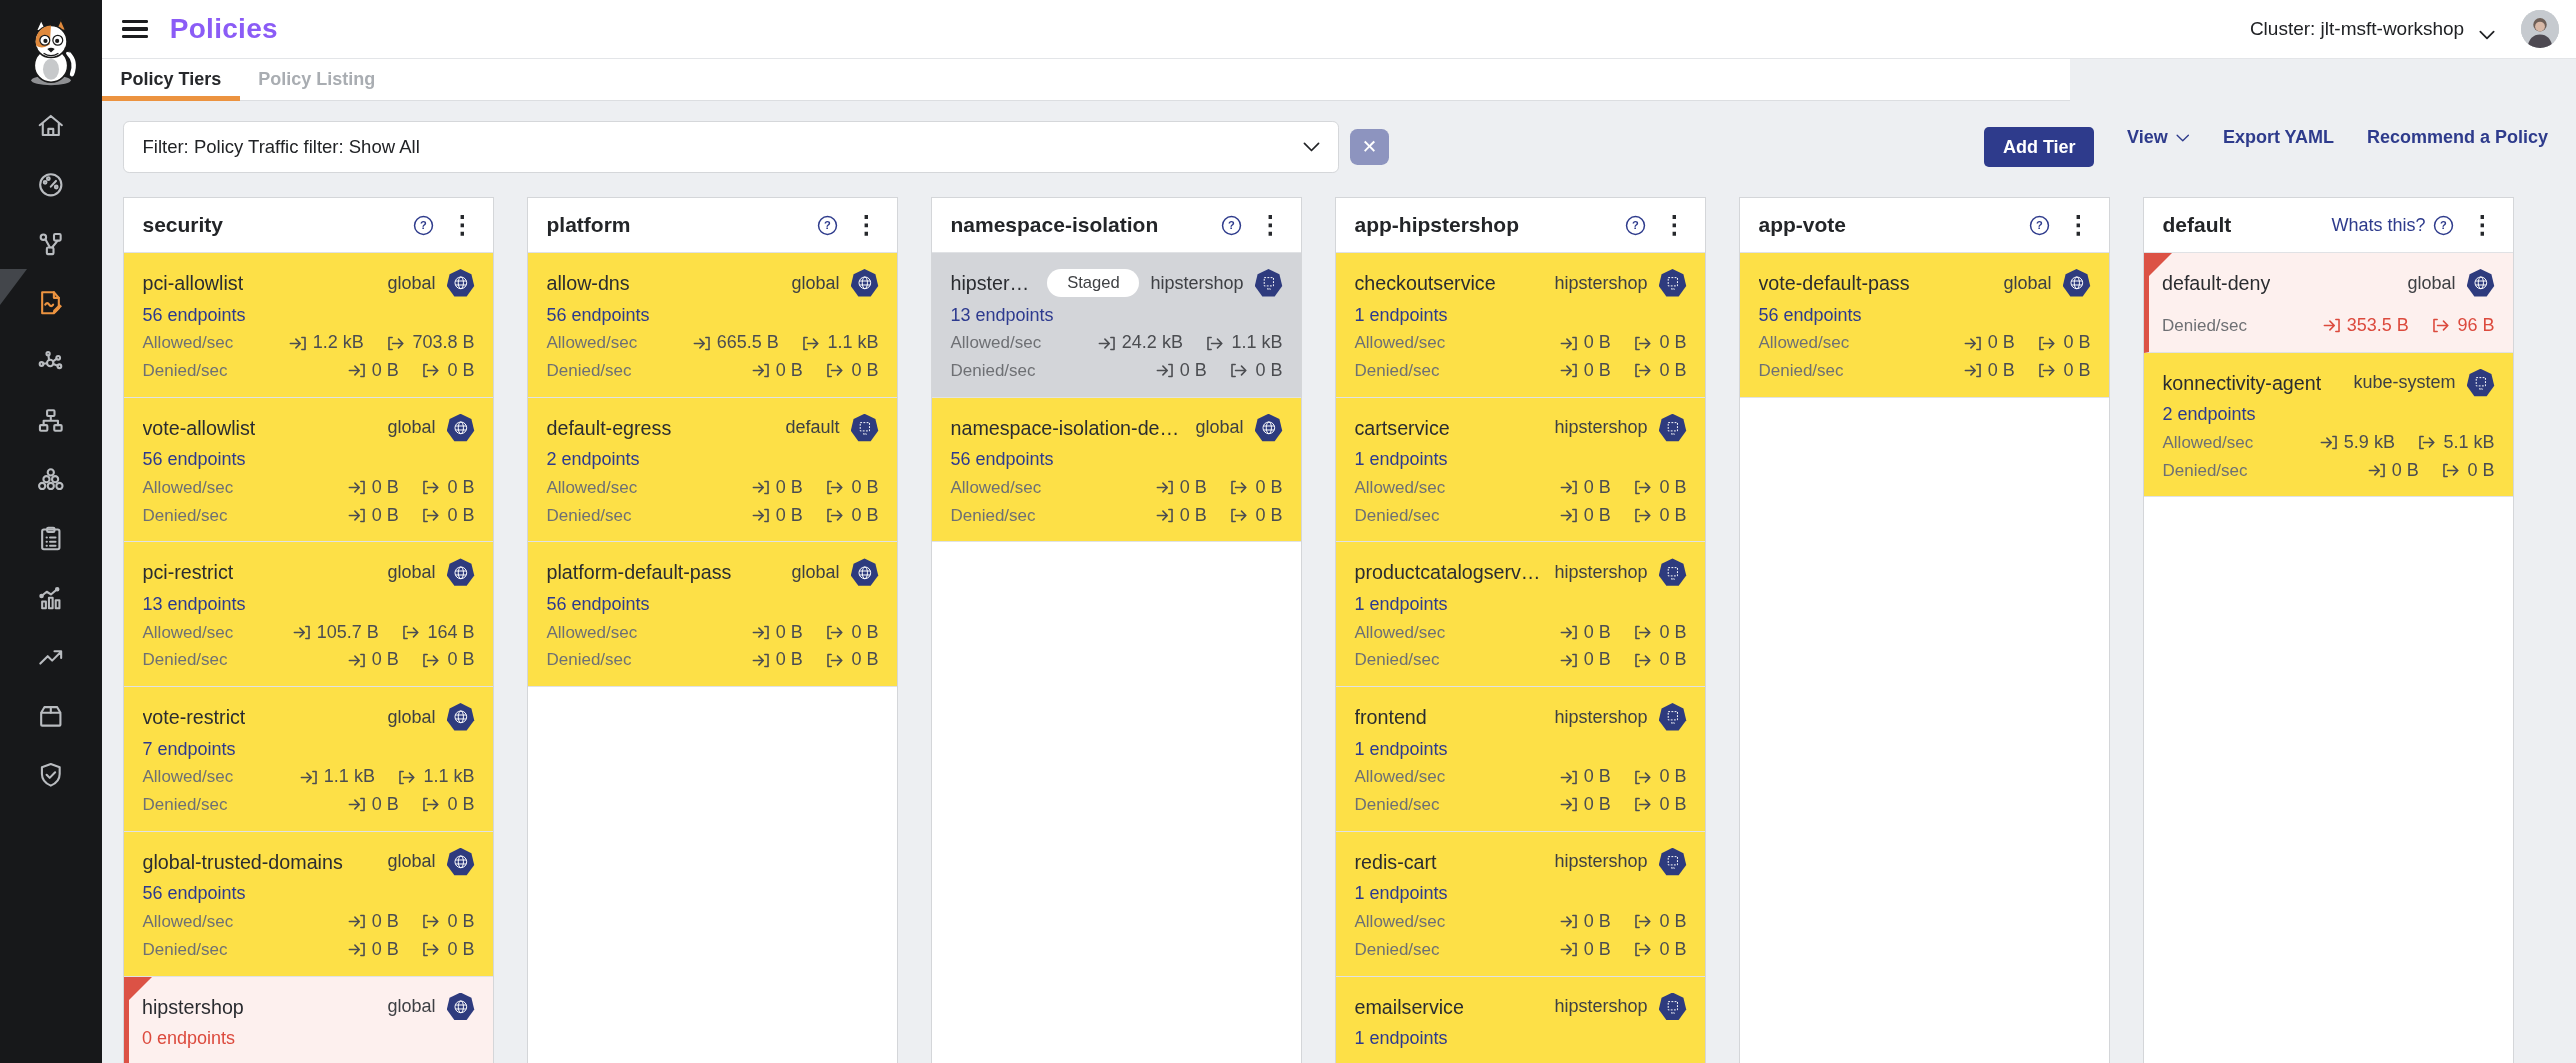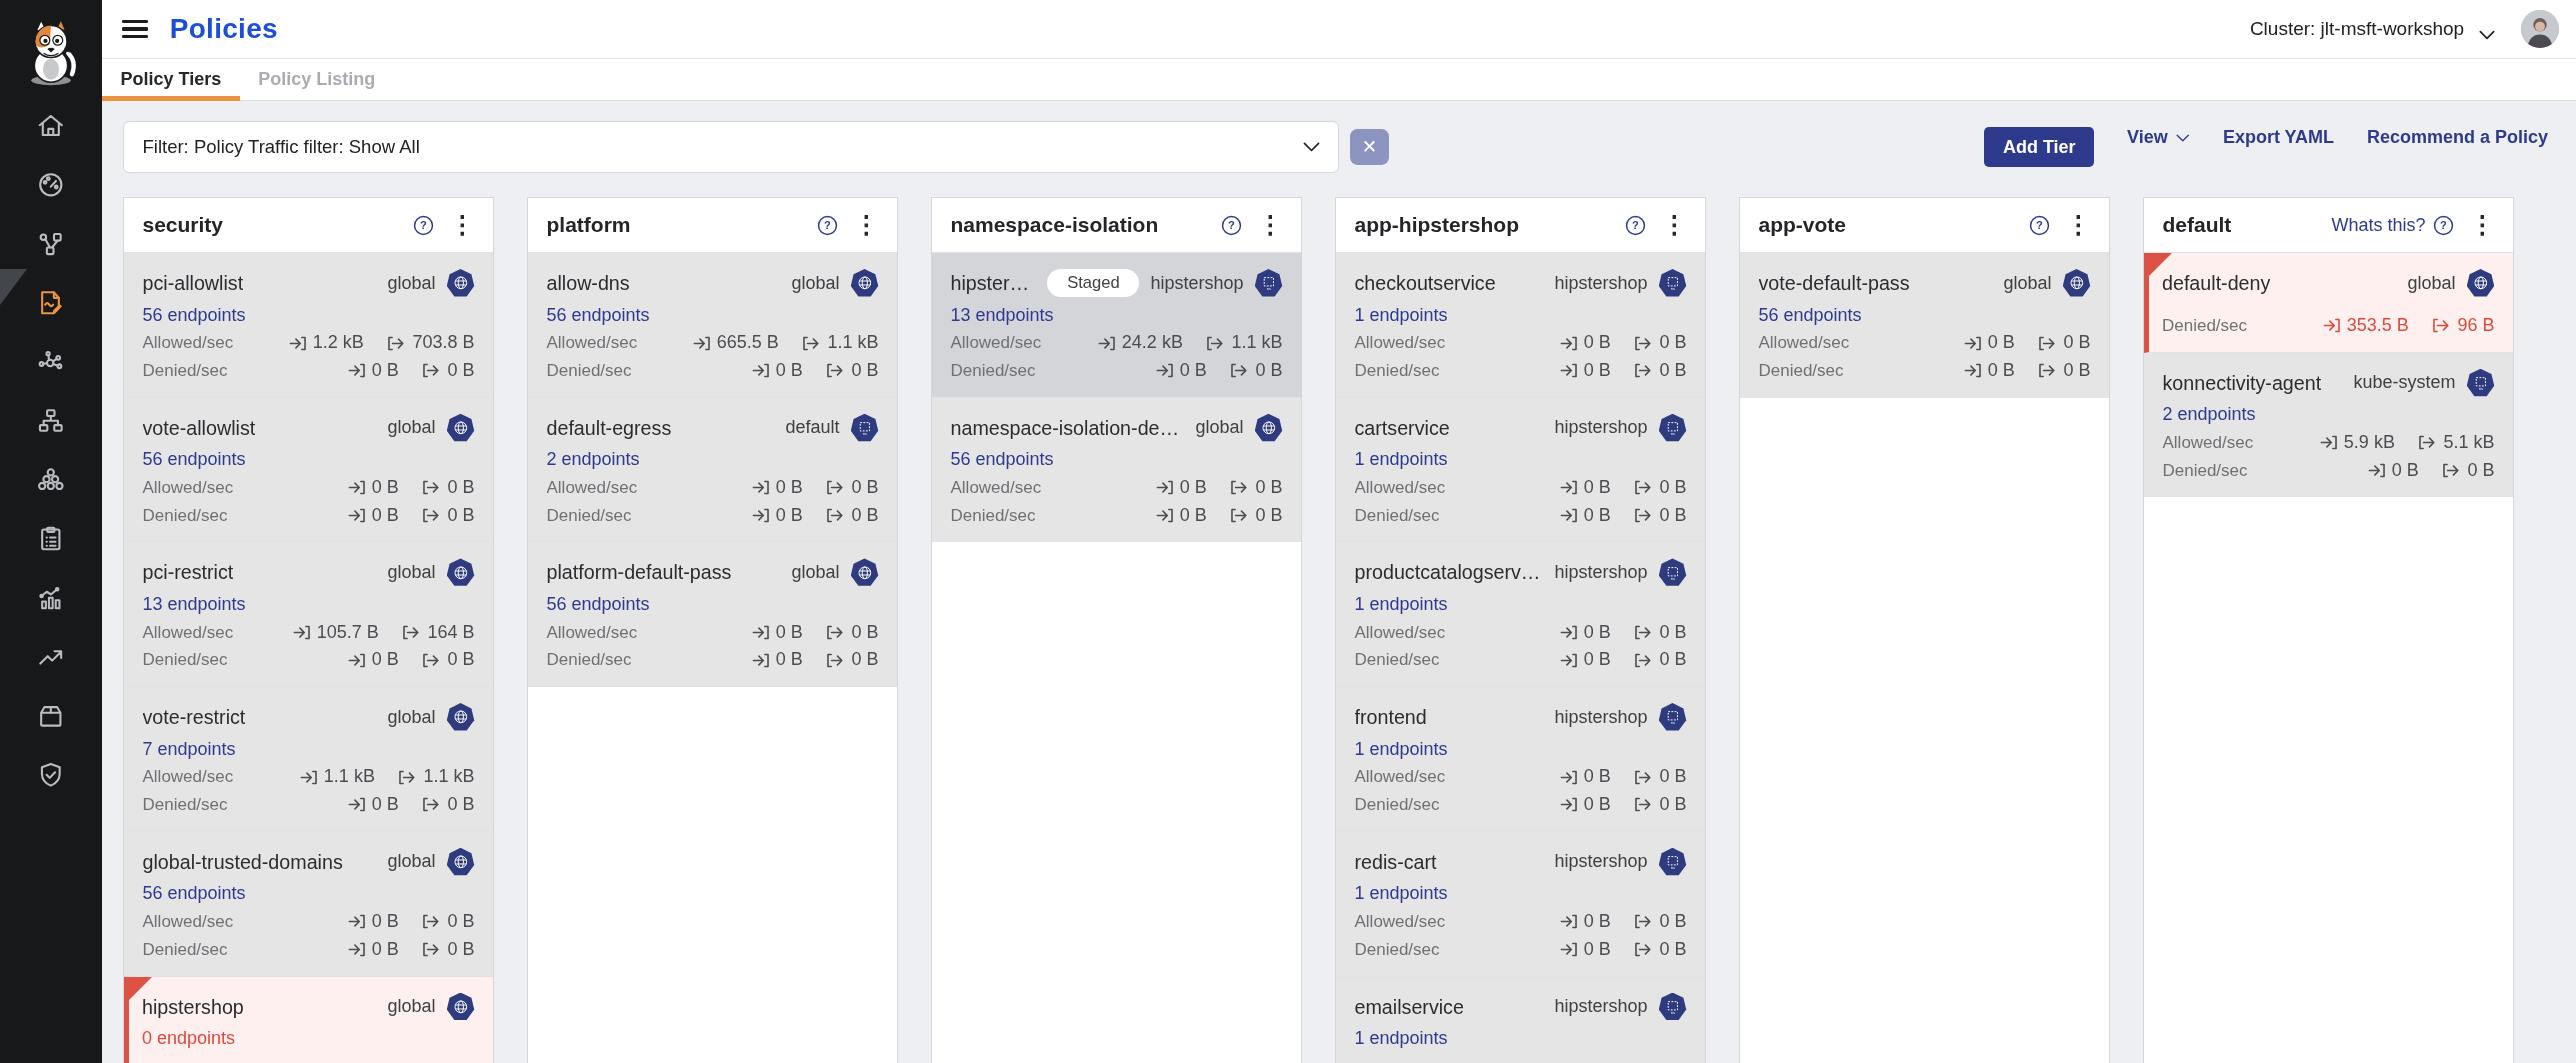--- a/index.html
+++ b/index.html
@@ -14,27 +14,27 @@
   .nav-item svg{width:29.6px;height:29.6px;stroke:#b9bcc0;fill:none;stroke-width:1.7;stroke-linecap:round;stroke-linejoin:round;}
   .nav-item.active svg{stroke:#ec9340;}
   .nav-item.active svg .fillpart{fill:#ec9340;stroke:none;}
   .nav-notch{position:absolute;left:0;top:269px;width:27px;height:36px;background:#43464b;
              clip-path:polygon(0 0,100% 0,0 100%);}
   
   .topbar{position:absolute;left:102px;top:0;width:2474px;height:58px;background:#fff;
           border-bottom:0.6px solid #e3e5e8;display:flex;align-items:center;}
   .hamburger{margin-left:19.7px;width:26px;cursor:pointer;}
   .hamburger div{height:3.1px;background:#1c1d1f;border-radius:1.2px;margin:4.3px 0;}
-  .page-title{margin-left:22px;font-size:28px;font-weight:700;color:#1d4ed8;letter-spacing:0.3px;}
+  .page-title{margin-left:22px;font-size:28px;font-weight:700;color:#8b5cf6;letter-spacing:0.3px;}
   .top-right{margin-left:auto;display:flex;align-items:center;margin-right:17px;}
   .cluster{display:flex;align-items:flex-end;gap:14.8px;font-size:19px;color:#202225;cursor:pointer;}
   .cluster svg{width:16px;height:9.9px;stroke:#202225;fill:none;stroke-width:2.6;stroke-linecap:round;stroke-linejoin:round;}
   .avatar{width:38px;height:38px;border-radius:50%;margin-left:26px;overflow:hidden;background:#cdd0d4;cursor:pointer;}
   
-  .tabbar{position:absolute;left:102px;top:59px;width:2474px;height:41px;background:#fff;
+  .tabbar{position:absolute;left:102px;top:59px;width:1968px;height:41px;background:#fff;
           border-bottom:0.6px solid #dcdee1;display:flex;}
   .tab{display:flex;align-items:center;padding:0 18.5px;font-size:18px;font-weight:700;color:#a9adb2;
        position:relative;cursor:pointer;}
   .tab.active{color:#26282b;}
   .tab.active::after{content:"";position:absolute;left:0;right:0;bottom:-0.6px;height:4.3px;background:#ec9340;}
   
   .controls{position:absolute;left:123px;top:124px;right:28px;height:46px;display:flex;align-items:center;}
   .filter-box{width:1216px;height:52px;background:#fff;border:0.6px solid #d5d7da;border-radius:6.2px;
               display:flex;align-items:center;padding:0 18.5px;box-sizing:border-box;font-size:18.5px;color:#212326;cursor:pointer;}
   .filter-box svg{margin-left:auto;width:17px;height:9.9px;stroke:#212326;fill:none;stroke-width:2.4;stroke-linecap:round;stroke-linejoin:round;}
@@ -49,21 +49,21 @@
   .board{position:absolute;left:123px;top:197px;bottom:0;right:0;display:flex;gap:33px;overflow:hidden;}
   .tier{flex:0 0 371px;width:371px;background:#fff;border:0.6px solid #d4d6d9;box-sizing:border-box;
         display:flex;flex-direction:column;}
   .tier-header{flex:0 0 54px;display:flex;align-items:center;padding:0 18.5px;border-bottom:1.8px solid #e0e2e5;}
   .tier-title{font-size:21px;font-weight:700;color:#232528;margin:0;}
   .tier-header-right{margin-left:auto;display:flex;align-items:center;gap:16px;}
   .whats-this{display:flex;align-items:center;gap:7.4px;color:#2e3b8c;font-size:18px;cursor:pointer;text-decoration:none;}
   .whats-this svg{width:21px;height:21px;}
   .kebab{font-size:24.6px;color:#26282c;line-height:1;cursor:pointer;font-weight:700;}
   
-  .card{padding:16px 18.5px 16px;border-bottom:1.8px solid #e0e2e5;position:relative;background:#e5e5e5;cursor:pointer;}
+  .card{padding:16px 18.5px 16px;border-bottom:1.8px solid #e0e2e5;position:relative;background:#fde047;cursor:pointer;}
   .card-head{display:flex;align-items:center;gap:11px;}
   .policy-name{font-size:19.7px;color:#2a2c30;white-space:nowrap;overflow:hidden;text-overflow:ellipsis;line-height:22px;}
   .head-right{margin-left:auto;display:flex;align-items:center;gap:11px;flex:0 0 auto;}
   .staged-pill{background:#fff;border-radius:615px;padding:4.9px 19.7px;font-size:16.6px;color:#3f4144;line-height:1.1;}
   .scope-label{font-size:18px;color:#3e4044;}
   .scope-icon{width:28px;height:28px;background:#2e3b7e;clip-path:polygon(50% 0%,89% 19%,99% 61%,72% 98%,28% 98%,1% 61%,11% 19%);
               display:flex;align-items:center;justify-content:center;flex:0 0 28px;}
   .scope-icon svg{width:19.7px;height:19.7px;}
   .endpoints{display:inline-block;margin-top:8.6px;font-size:18px;color:#2d3a8f;line-height:19.7px;text-decoration:none;cursor:pointer;}
   .stat-row{display:flex;align-items:center;margin-top:8px;line-height:19.7px;}

